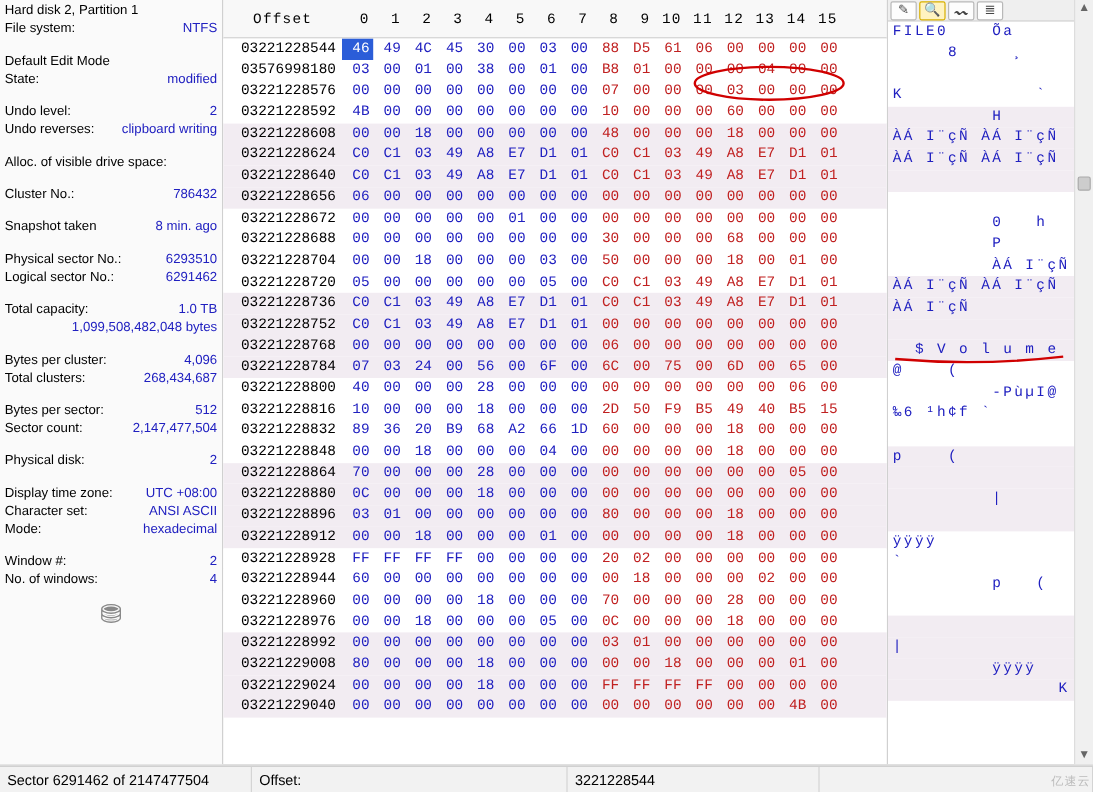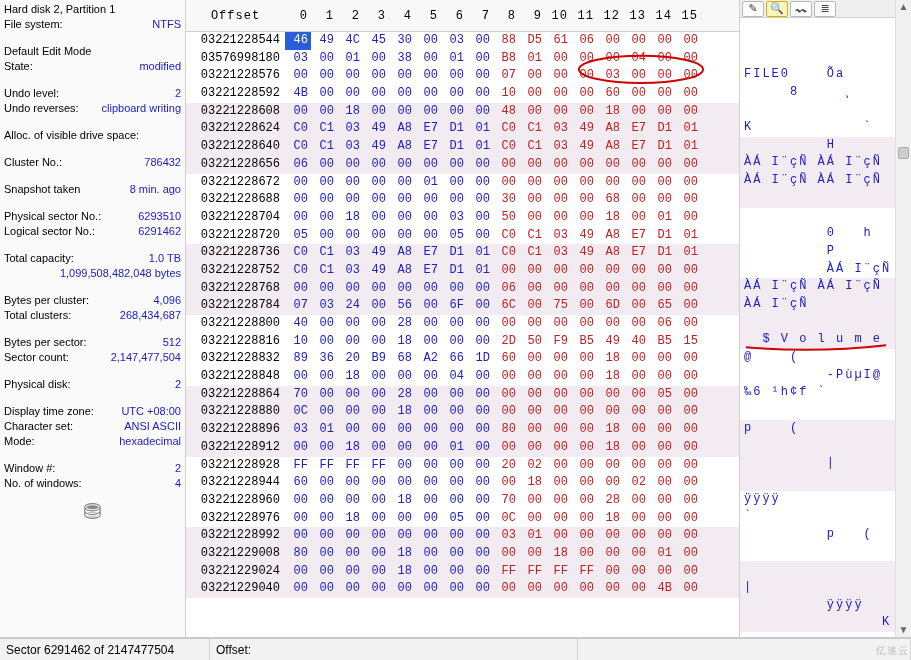--- a/index.html
+++ b/index.html
@@ -25,21 +25,21 @@
   .hex-row .addr { flex: 0 0 99px; text-align: right; padding-right: 5px; color: #000; }
   .hex-row .bytes { flex: 1 1 auto; display: flex; }
   .hex-row .byte { width: 26px; text-align: right; padding-right: 3px; color: #2020c0; }
   .hex-row .byte.alt { color: #c02020; }
   .hex-row .byte.sel { background: #2b5dd8; color: #fff; }
   svg.anno { position: absolute; left: 0; top: 0; pointer-events: none; z-index: 5; }
   .rightcol { width: 156px; flex: 0 0 156px; display: flex; flex-direction: column; border-left: 1px solid #d0d0d0; }
   .tool-row { height: 18px; display: flex; align-items: center; gap: 2px; padding: 0 2px; border-bottom: 1px solid #d0d0d0; background: #efefef; }
   .tool-btn { width: 22px; height: 16px; border: 1px solid #b8b8b8; background: #fdfdfd; border-radius: 2px; display: flex; align-items: center; justify-content: center; color: #444; cursor: pointer; }
   .tool-btn.active { background: #fff3c0; border-color: #d8b000; }
-  .ascii-body { flex: 1 1 auto; overflow: hidden; font-family: "Consolas","Courier New",monospace; font-size: 12px; line-height: 17.7px; white-space: pre; position: relative; margin-top: 48px; }
+  .ascii-body { flex: 1 1 auto; overflow: hidden; font-family: "Consolas","Courier New",monospace; font-size: 12px; line-height: 17.7px; white-space: pre; position: relative; }
   .ascii-row { height: 17.7px; padding-left: 4px; color: #2020c0; letter-spacing: 2px; }
   .ascii-row.bandA { background: #ffffff; }
   .ascii-row.bandB { background: #f2ecf2; }
   .scroll-gutter { width: 16px; flex: 0 0 16px; background: #f0f0f0; border-left: 1px solid #ddd; position: relative; }
   .scroll-gutter .thumb { position: absolute; left: 2px; right: 2px; top: 23%; height: 12px; background: #cdcdcd; border: 1px solid #aaa; border-radius: 2px; }
   .scroll-gutter .arrow { position: absolute; left: 0; right: 0; height: 14px; text-align: center; color: #666; font-size: 10px; line-height: 14px; }
   .scroll-gutter .arrow.top { top: 0; }
   .scroll-gutter .arrow.bot { bottom: 0; }
   .status { height: 22px; background: #f2f2f2; border-top: 1px solid #c8c8c8; display: flex; align-items: center; font-size: 12px; }
   .status .cell { padding: 0 6px; border-right: 1px solid #d4d4d4; height: 100%; display: flex; align-items: center; }
@@ -876,17 +876,20 @@
       <div class="thumb"></div>
       <div class="arrow bot">▼</div>
     </div>
   </div>
 
   <div class="status">
     <div class="cell wide">Sector 6291462 of 2147477504</div>
     <div class="cell grow">
         <span>Offset:</span>
       </div>
+    <div class="cell wide">
+        <span>3221228544</span>
+      </div>
     <div class="cell grow"></div>
   </div>
 </div>
 
 <div class="watermark">亿速云</div>
 
 </body></html>

